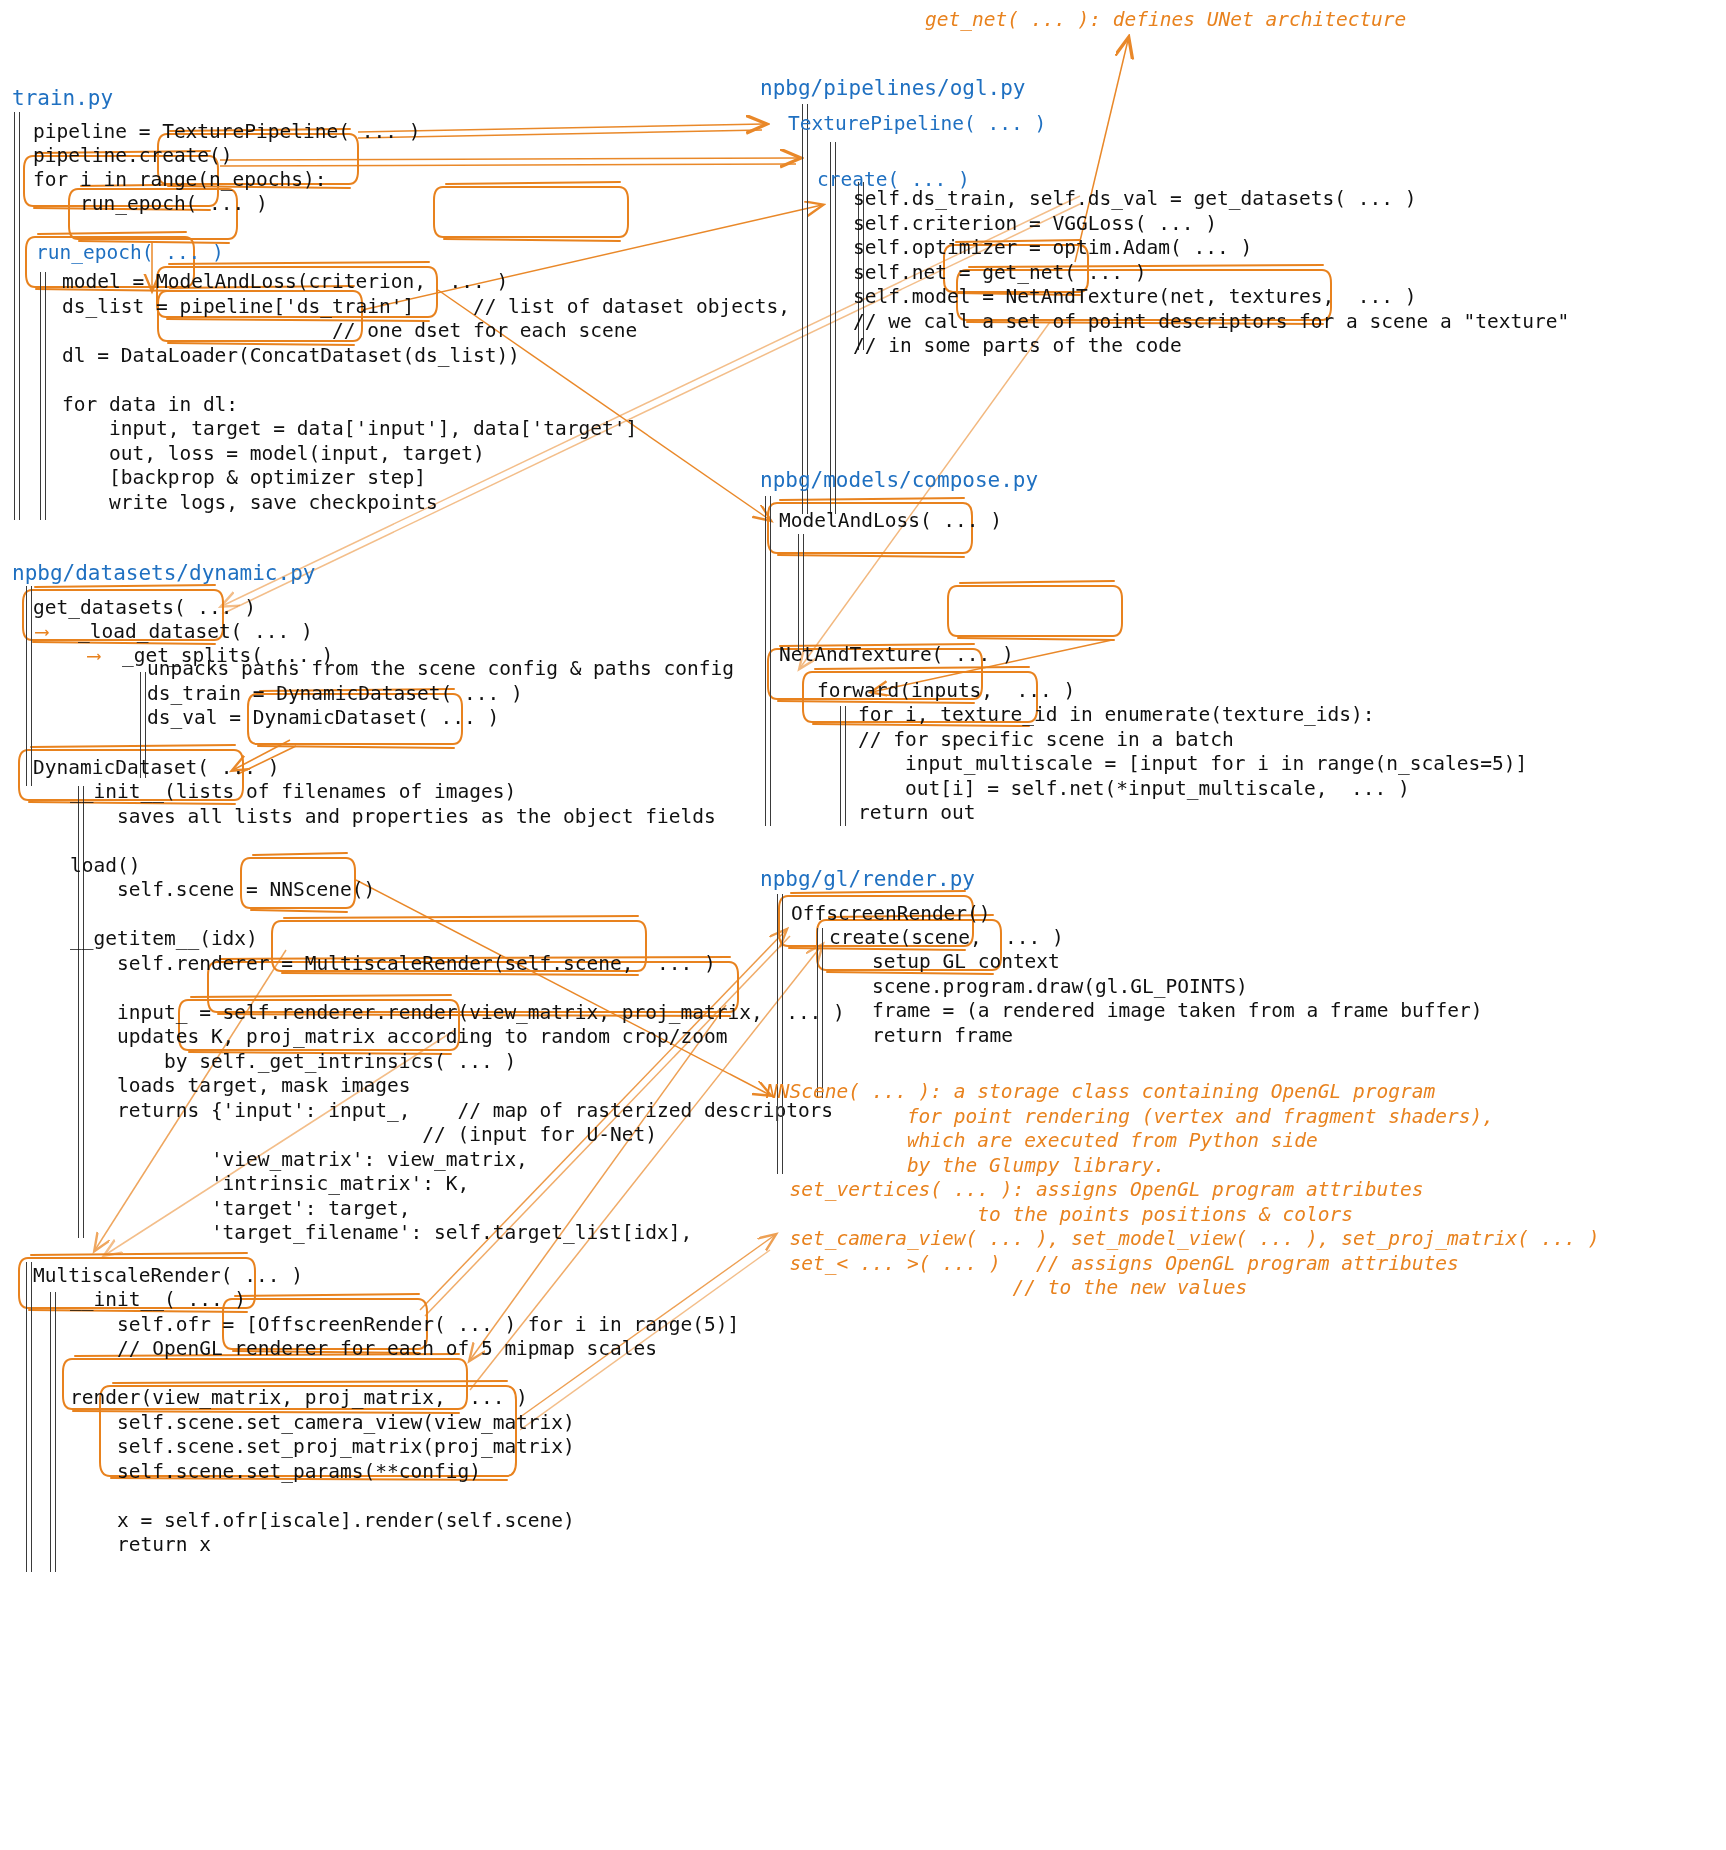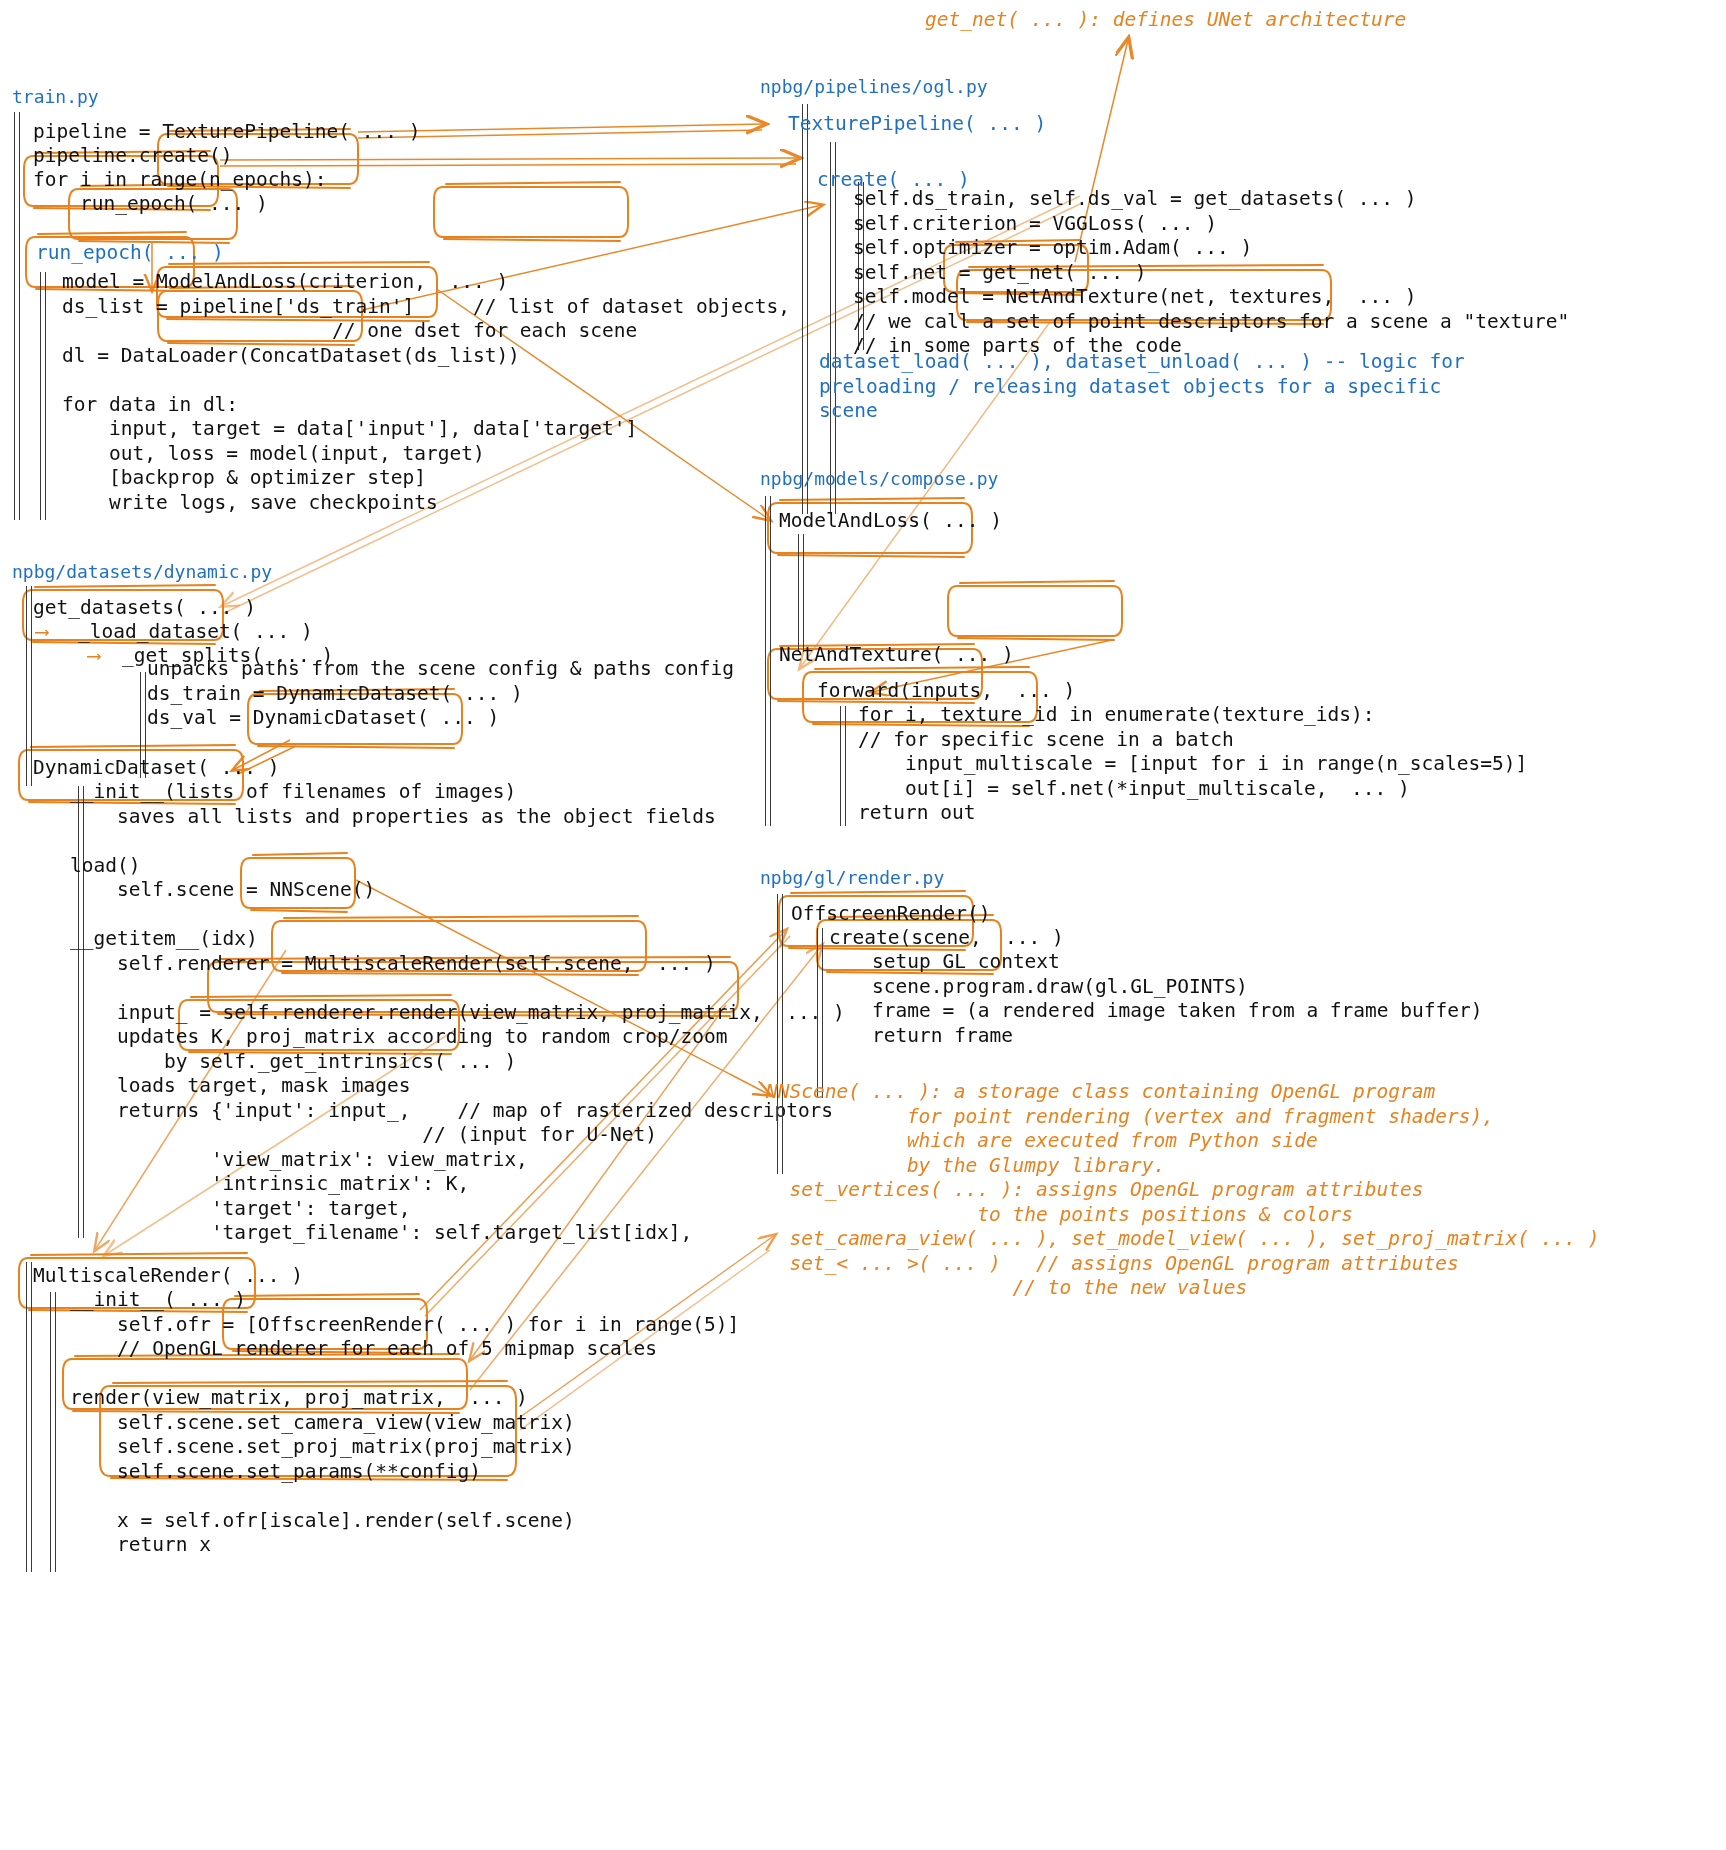--- a/index.html
+++ b/index.html
@@ -19,21 +19,21 @@
     font-family:"DejaVu Sans Mono","Liberation Mono",monospace;
     font-size:19.5px;
     line-height:24.5px;
     color:#101010;
     letter-spacing:0px;
   }
   .blue{color:#1f70c1;}
   .orange{color:#e8821e;font-style:italic;}
   .filehdr{
     font-family:"DejaVu Sans Mono","Liberation Mono",monospace;
-    font-size:18px;
+    font-size:21px;
     color:#1f70c1;
   }
   .vbar{
     position:absolute;
     background:#3a3a3a;
     width:1px;
   }
   .vbar.dbl{width:4px;background:transparent;
     border-left:1px solid #3a3a3a;border-right:1px solid #3a3a3a;}
   svg.overlay{
@@ -261,23 +261,20 @@
   <div class="vbar dbl" style="left:830px;top:142px;height:372px"></div>
   <div class="abs code blue" style="left:817px;top:168px">create( ... )</div>
   <div class="vbar dbl" style="left:858px;top:182px;height:168px"></div>
   <div class="abs code" style="left:853px;top:187px"><span>self.ds_train, self.ds_val = get_datasets( ... )</span>
 <span>self.criterion = VGGLoss( ... )</span>
 <span>self.optimizer = optim.Adam( ... )</span>
 <span>self.net = get_net( ... )</span>
 <span>self.model = NetAndTexture(net, textures,  ... )</span>
 <span>// we call a set of point descriptors for a scene a "texture"</span>
 <span>// in some parts of the code</span></div>
-  <div class="abs code blue" style="left:819px;top:350px"><span>dataset_load( ... ), dataset_unload( ... ) -- logic for</span>
-<span>preloading / releasing dataset objects for a specific</span>
-<span>scene</span></div>
 
   <div class="abs filehdr" style="left:760px;top:468px">npbg/models/compose.py</div>
   <div class="vbar dbl" style="left:765px;top:496px;height:330px"></div>
   <div class="abs code" style="left:779px;top:509px">ModelAndLoss( ... )</div>
   <div class="vbar dbl" style="left:798px;top:534px;height:118px"></div>
 
   <div class="abs code" style="left:779px;top:643px">NetAndTexture( ... )</div>
   <div class="abs code" style="left:817px;top:679px">forward(inputs,  ... )</div>
   <div class="vbar dbl" style="left:840px;top:706px;height:120px"></div>
   <div class="abs code" style="left:858px;top:703px"><span>for i, texture_id in enumerate(texture_ids):</span>

